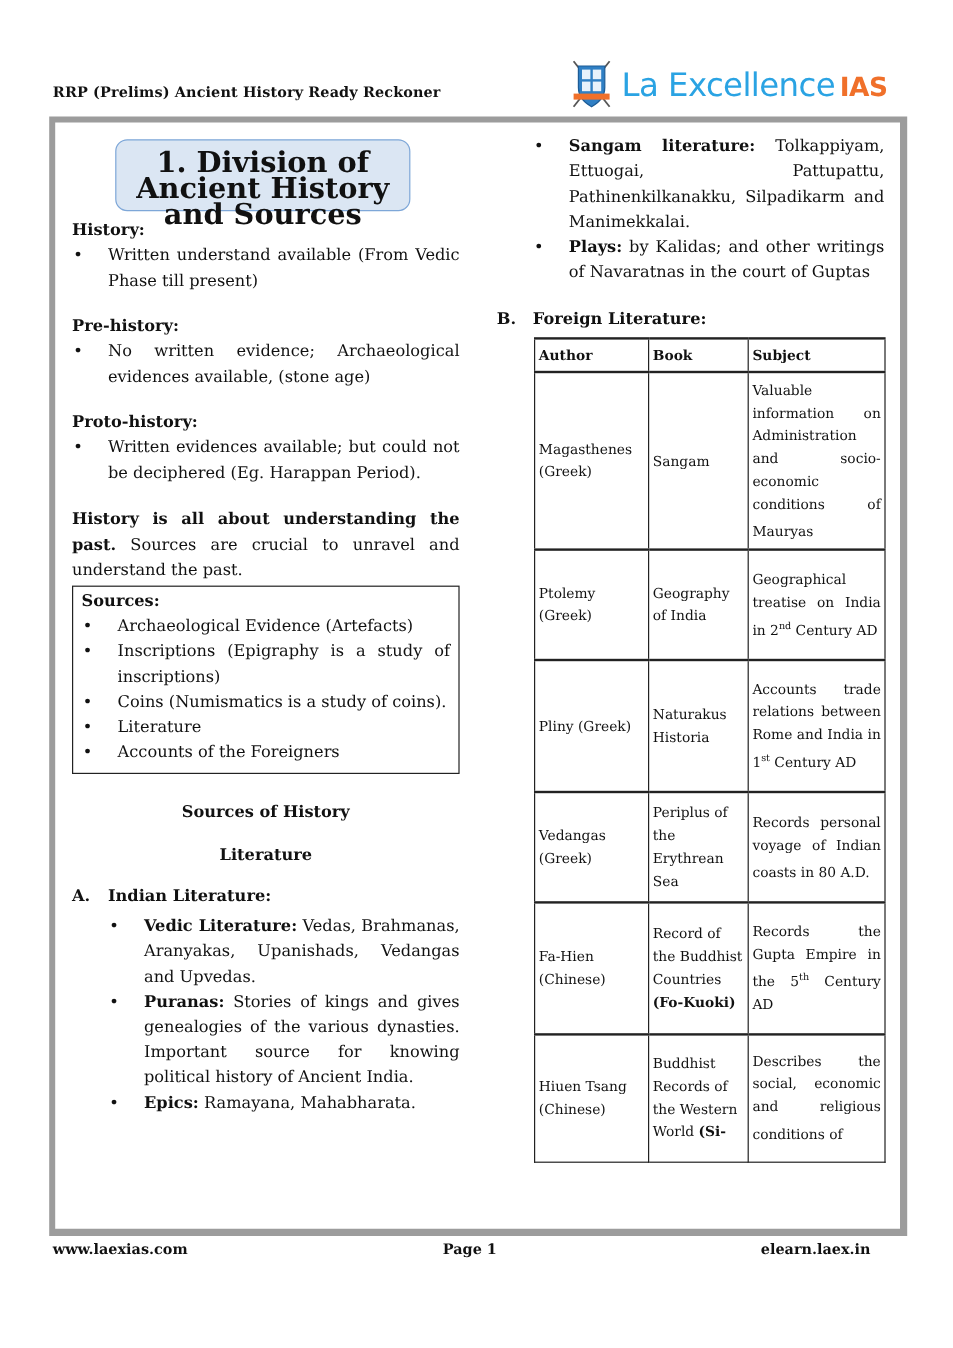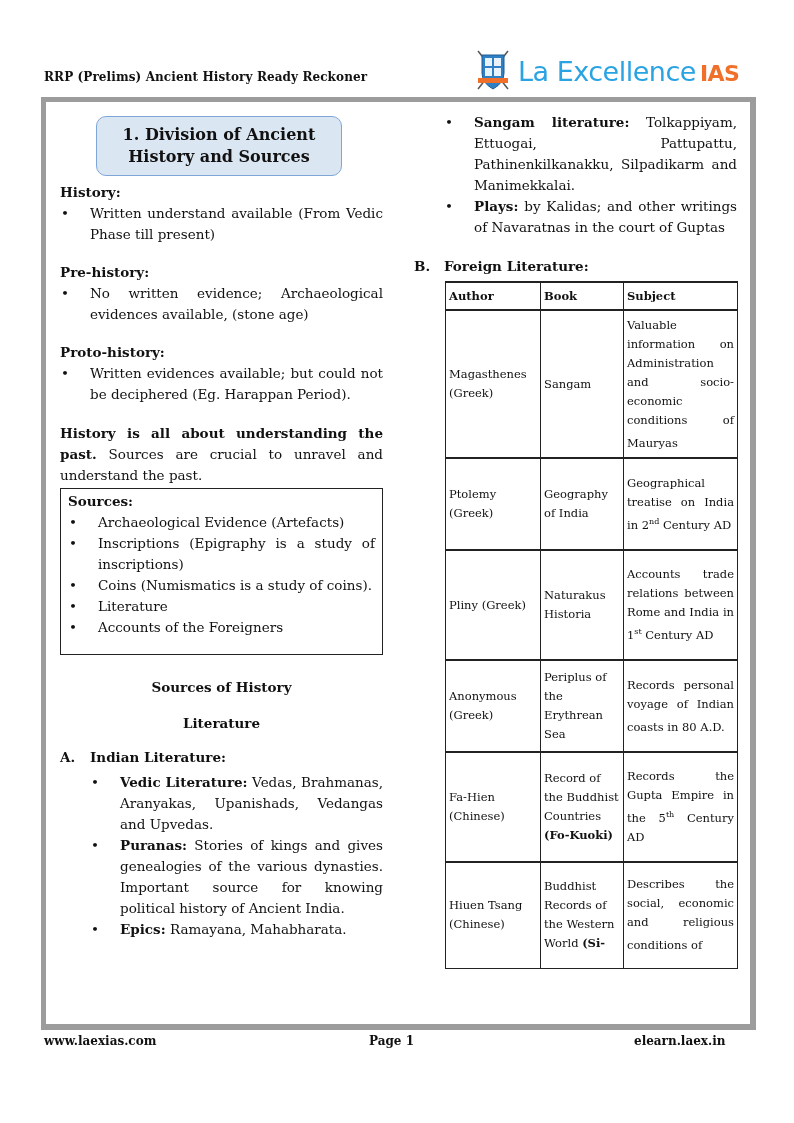--- a/index.html
+++ b/index.html
@@ -11,30 +11,30 @@
   .logo-shield { width: 38px; height: 44px; position: relative; }
   .logo-text { margin-left: 6px; font-family: "DejaVu Sans", sans-serif; font-size: 27px; color: #2aa3e3;
                letter-spacing: -0.5px; line-height: 1; }
   .logo-ias { color: #f0702a; font-weight: bold; font-size: 22px; margin-left: 4px; }
   .frame { position: absolute; left: 41px; top: 97px; width: 704px; height: 922px;
            border: 5px solid #9c9c9c; border-right-width: 6px; border-bottom-width: 6px; background: #fff; }
   .col { position: absolute; font-size: 13.5px; line-height: 21px; }
   .colL { left: 60px; top: 116px; width: 323px; }
   .colR { left: 414px; top: 112px; width: 323px; }
   .titlebox { margin: 0 auto; width: 246px; height: 60px; background: #dbe6f3; border: 1.5px solid #7ea7d8;
-              border-radius: 10px; text-align: center; font-weight: bold; font-size: 16px; line-height: 22px;
+              border-radius: 10px; text-align: center; font-weight: bold; font-size: 24px; line-height: 22px;
               padding-top: 7px; box-sizing: border-box; margin-left: 36px; }
   .hd { font-weight: bold; margin-top: 8px; }
   .hd.first { margin-top: 6px; }
   ul.b { list-style: none; margin: 0; padding: 0; }
   ul.b li { position: relative; padding-left: 30px; text-align: justify; }
   ul.b li::before { content: "•"; position: absolute; left: 1px; top: 0; }
   .gap { height: 17px; }
   .para { text-align: justify; margin-top: 18px; }
-  .srcbox { border: 1px solid #222; margin-top: 2px; padding: 2px 7px 16px 7px; }
+  .srcbox { border: 1px solid #222; margin-top: 2px; padding: 2px 7px 6px 7px; }
   .srcbox ul.b li { padding-left: 30px; }
   .center-h { text-align: center; font-weight: bold; }
   .lettered { position: relative; padding-left: 30px; font-weight: bold; }
   .lettered .ltr { position: absolute; left: 0; }
   ul.b.indent li { margin-left: 30px; }
   table.ft { border-collapse: collapse; width: 293px; margin-left: 31px; margin-top: 4px;
              font-size: 11.5px; line-height: 19px; }
   table.ft th, table.ft td { border: 1px solid #222; padding: 2px 3px; vertical-align: middle; }
   table.ft th { text-align: left; font-weight: bold; height: 22px; border-top: 2px solid #222; }
   table.ft tr.sep td { border-top: 2px solid #222; }
@@ -140,21 +140,21 @@
           <td class="author">Ptolemy (Greek)</td>
           <td class="book"><span>Geography of India</span><b></b></td>
           <td class="subj"><span>Geographical treatise on India in 2</span><sup style="font-size: 8px;">nd</sup><span> Century AD</span></td>
         </tr>
         <tr class="sep" style="height: 110px;">
           <td class="author">Pliny (Greek)</td>
           <td class="book"><span>Naturakus Historia</span><b></b></td>
           <td class="subj"><span>Accounts trade relations between Rome and India in 1</span><sup style="font-size: 8px;">st</sup><span> Century AD</span></td>
         </tr>
         <tr class="sep" style="height: 92px;">
-          <td class="author">Anonymous (Greek)</td>
+          <td class="author">Vedangas (Greek)</td>
           <td class="book"><span>Periplus of the Erythrean Sea</span><b></b></td>
           <td class="subj"><span>Records personal voyage of Indian coasts in 80 A.D.</span><sup style="font-size: 8px;"></sup><span></span></td>
         </tr>
         <tr class="sep" style="height: 110px;">
           <td class="author">Fa-Hien (Chinese)</td>
           <td class="book"><span>Record of the Buddhist Countries </span><b>(Fo-Kuoki)</b></td>
           <td class="subj"><span>Records the Gupta Empire in the 5</span><sup style="font-size: 8px;">th</sup><span> Century AD</span></td>
         </tr>
         <tr class="sep" style="height: 106px;">
           <td class="author">Hiuen Tsang (Chinese)</td>

